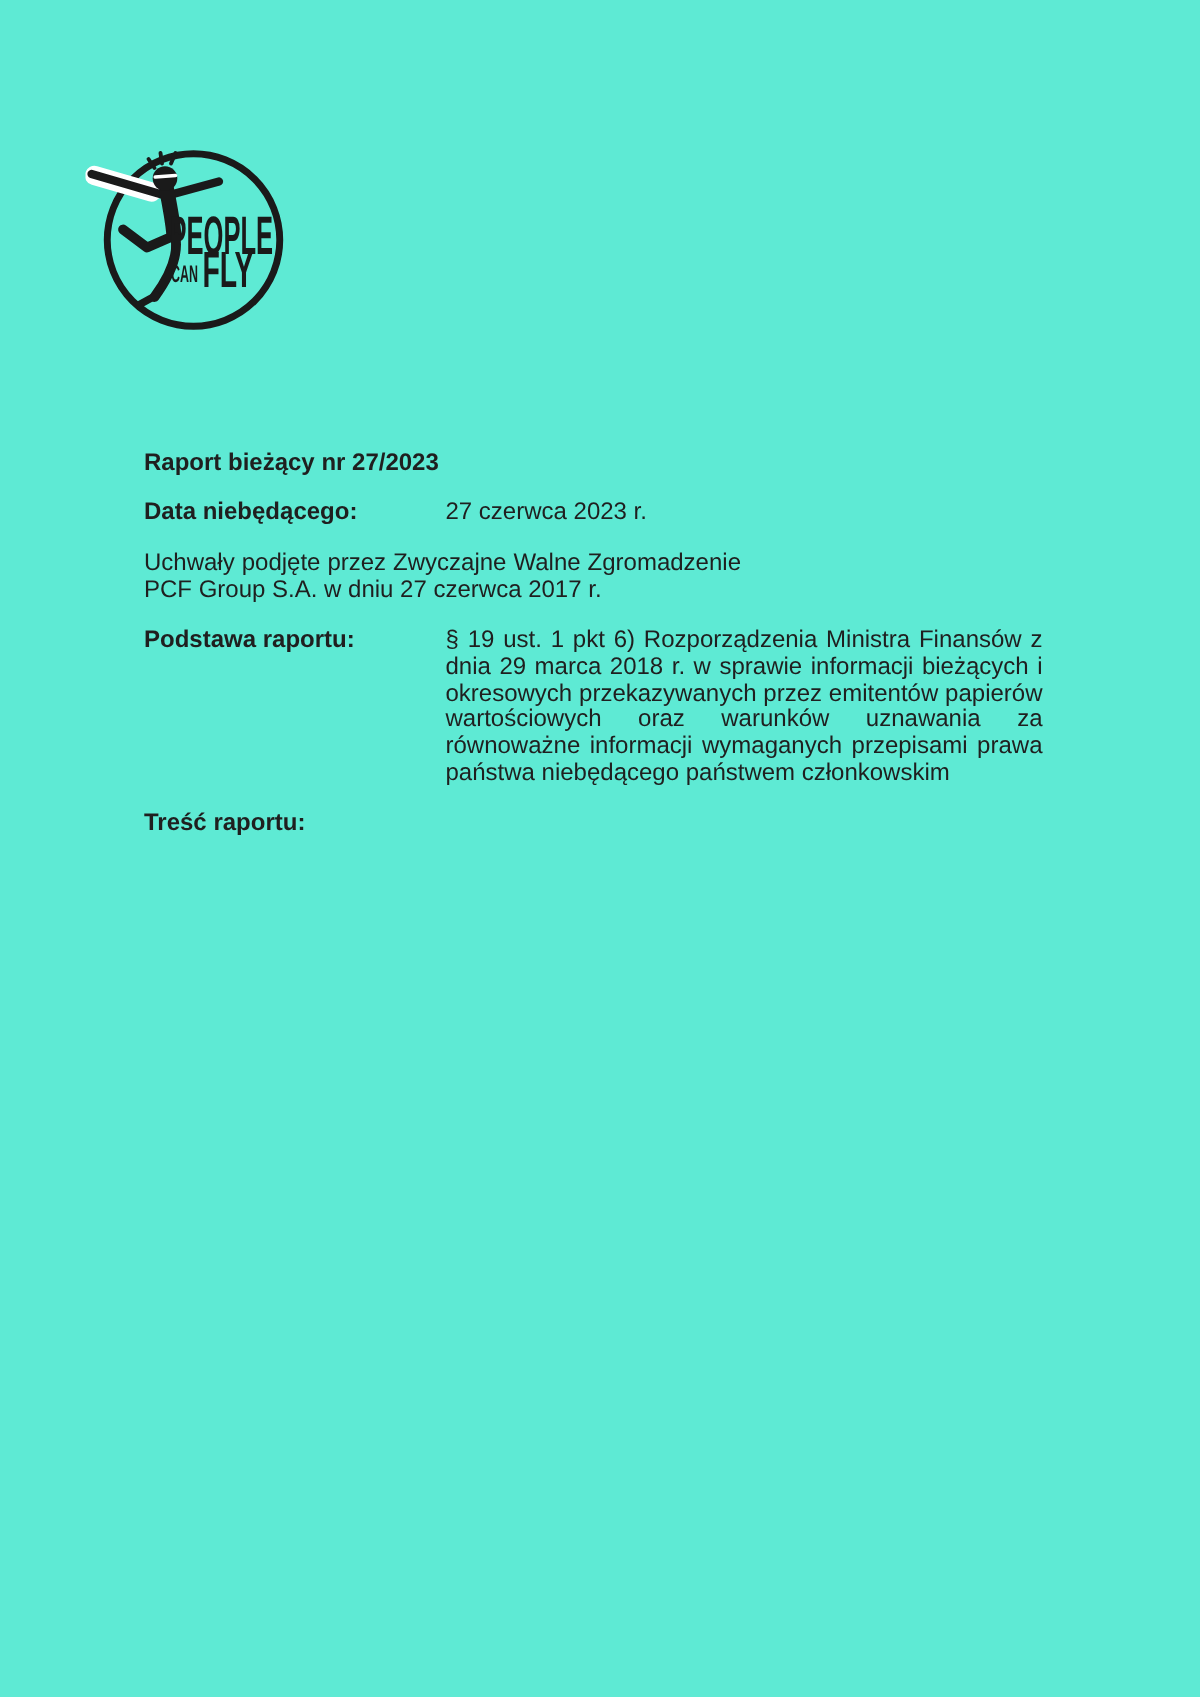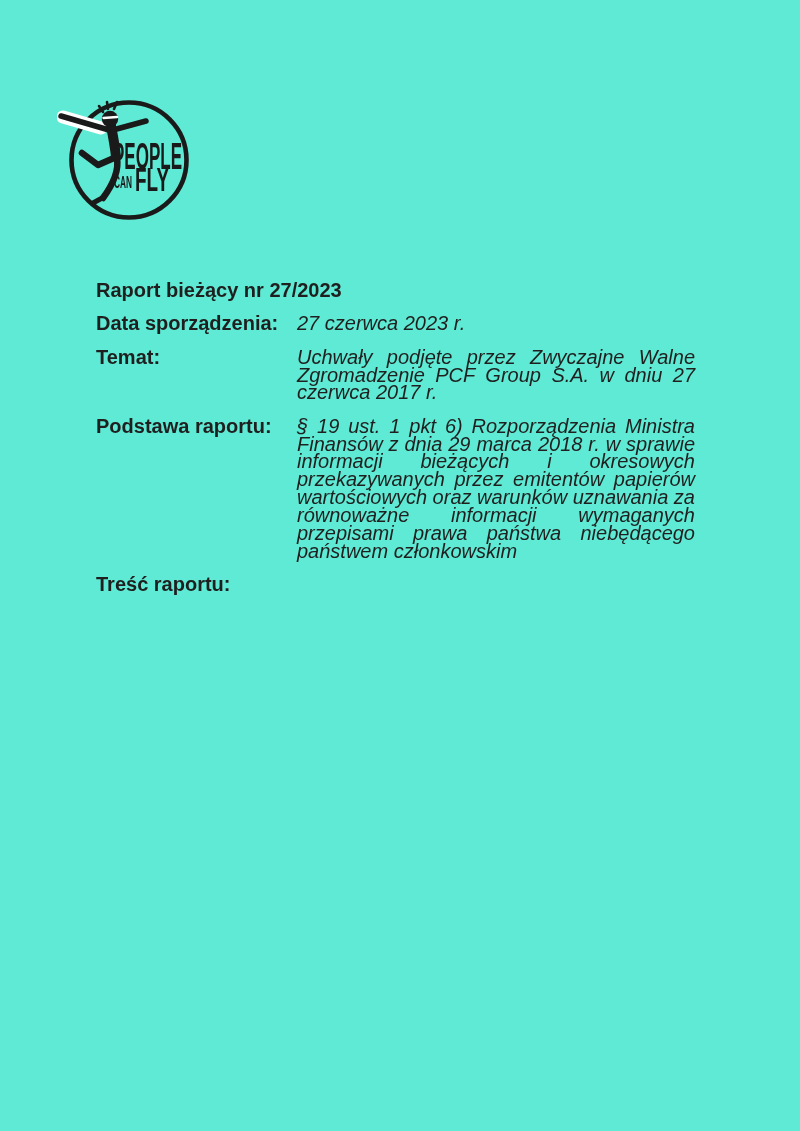--- a/index.html
+++ b/index.html
@@ -22,43 +22,42 @@
     top: 91px;
   }
   .logo text {
     font-family: "Liberation Sans", sans-serif;
     font-weight: bold;
     fill: #1a1a1a;
   }
   .doc {
     position: absolute;
     left: 96px;
-    top: 282px;
+    top: 300px;
     width: 611px;
-    font-size: 20px;
+    font-size: 16px;
     line-height: 17.85px;
   }
   .title {
     font-weight: bold;
     margin: 0 0 15.5px 0;
   }
   .field-row {
     display: flex;
     margin: 0 0 15.5px 0;
   }
   .field-label {
     flex: none;
     width: 201px;
     font-weight: bold;
   }
   .field-value {
     flex: none;
     width: 398px;
     text-align: justify;
-    font-style: italic;
   }
   .content-heading {
     font-weight: bold;
     margin: 0 0 15.5px 0;
   }
   .body-par {
     margin: 0;
     width: 611px;
     text-align: justify;
   }
@@ -89,26 +88,25 @@
     <text x="56" y="78" font-size="36" textLength="69" lengthAdjust="spacingAndGlyphs">PEOPLE</text>
     <text x="57" y="97" font-size="16" textLength="18" lengthAdjust="spacingAndGlyphs">CAN</text>
     <text x="78" y="100" font-size="34" textLength="34" lengthAdjust="spacingAndGlyphs">FLY</text>
   </svg>
 
   <div class="doc">
 
     <p class="title">Raport bieżący nr 27/2023</p>
 
     <div class="field-row">
-      <div class="field-label">Data sporządzenia:</div>
+      <div class="field-label">Data niebędącego:</div>
       <div class="field-value">27 czerwca 2023 r.</div>
     </div>
 
     <div class="field-row">
-      <div class="field-label">Temat:</div>
       <div class="field-value">Uchwały podjęte przez Zwyczajne Walne Zgromadzenie PCF Group S.A. w dniu 27 czerwca 2017 r.</div>
     </div>
 
     <div class="field-row">
       <div class="field-label">Podstawa raportu:</div>
       <div class="field-value">§ 19 ust. 1 pkt 6) Rozporządzenia Ministra Finansów z dnia 29 marca 2018 r. w sprawie informacji bieżących i okresowych przekazywanych przez emitentów papierów wartościowych oraz warunków uznawania za równoważne informacji wymaganych przepisami prawa państwa niebędącego państwem członkowskim</div>
     </div>
 
     <p class="content-heading">Treść raportu:</p>
 

